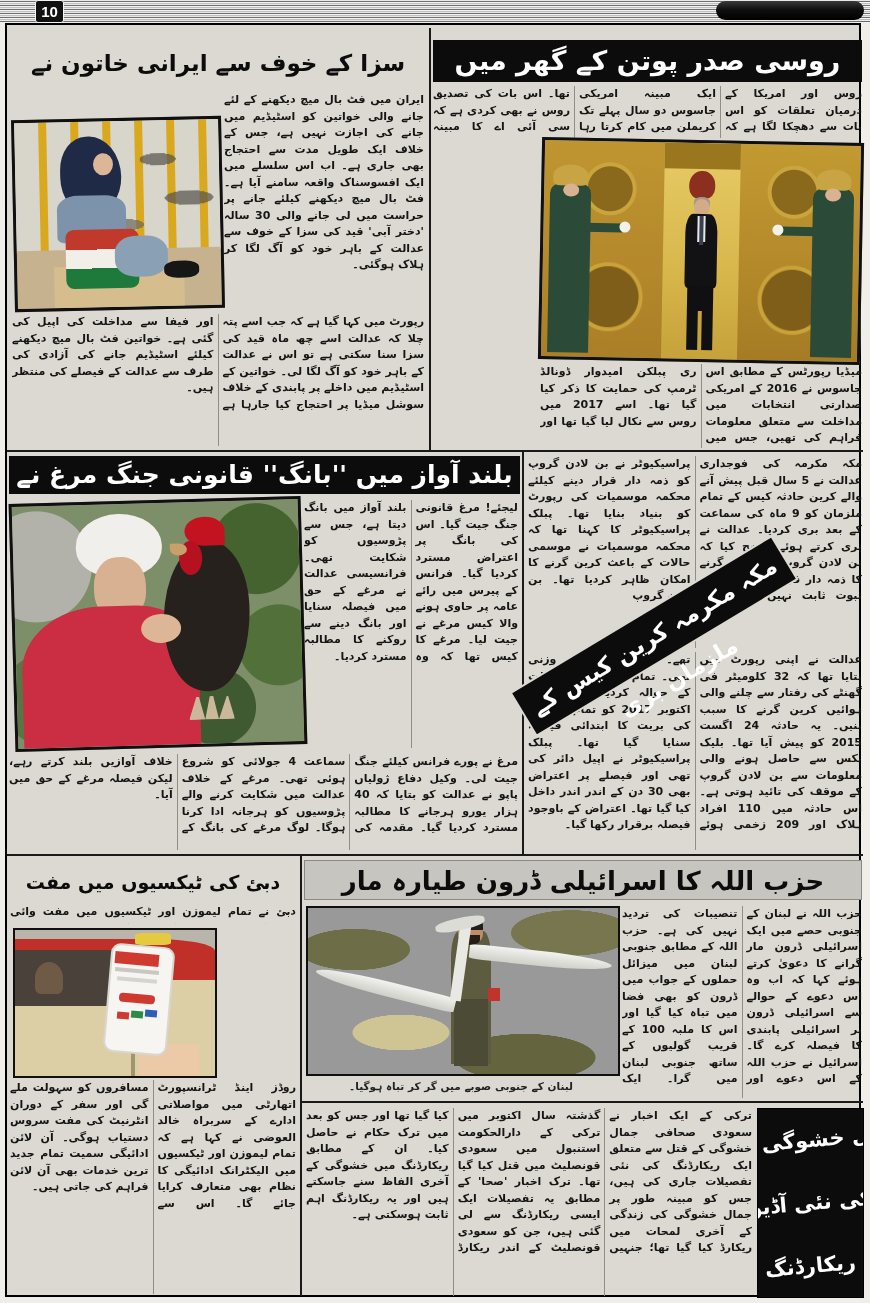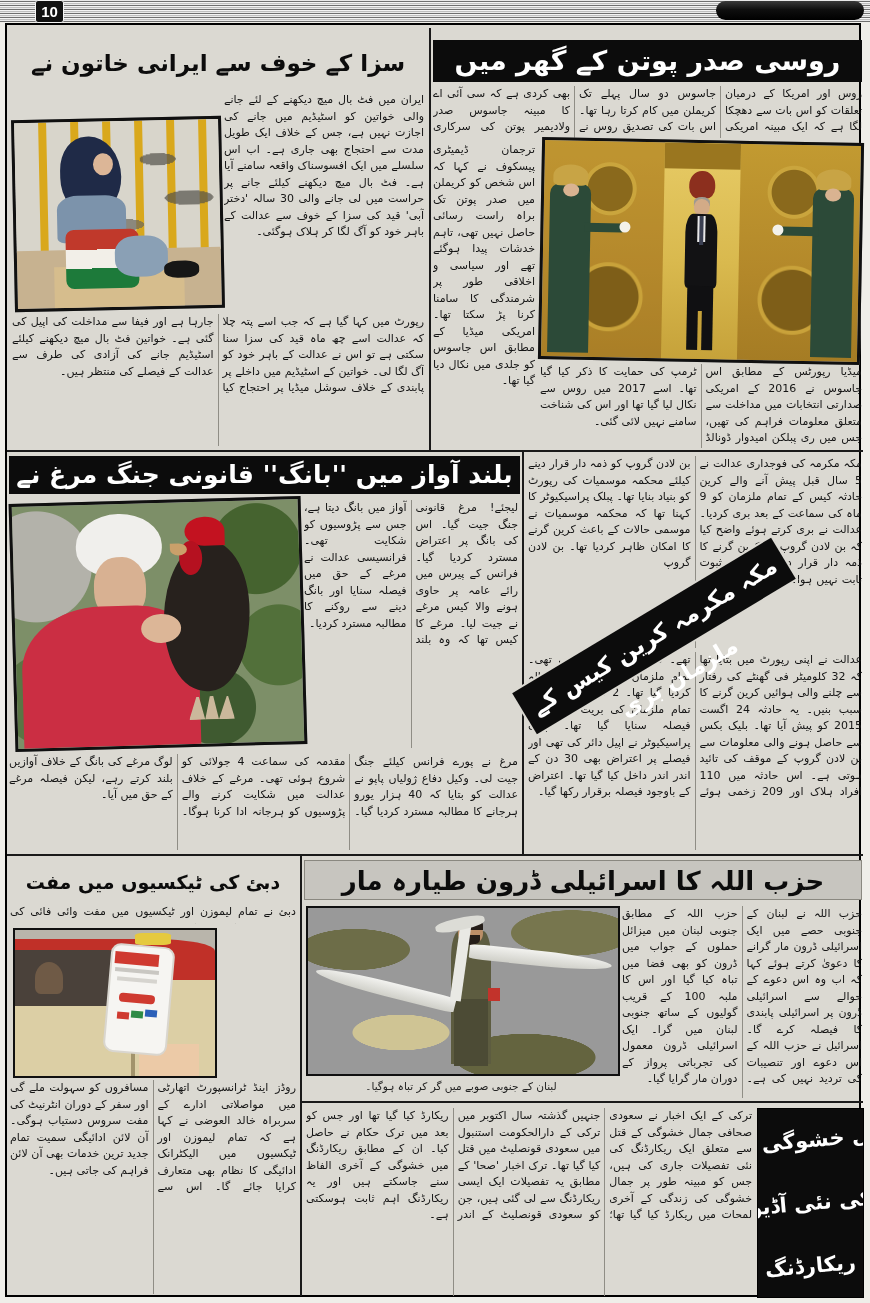--- a/index.html
+++ b/index.html
@@ -12,21 +12,21 @@
           border:1px solid #f4f4f4;border-radius:3px;font:bold 15px/21px "Liberation Sans",sans-serif;text-align:center;margin-left:33px;}
   .pill{position:absolute;top:1px;height:19px;background:linear-gradient(180deg,#3a3a3a,#0f0f0f 45%,#000);}
   #masthead{left:31px;width:336px;border-radius:0 10px 10px 0;color:#fff;
             font:italic bold 13px/19px "Liberation Sans",sans-serif;padding:0 14px 0 8px;box-sizing:border-box;}
   #hdr-right{left:716px;width:148px;border-radius:10px;}
   
   #frame{position:absolute;left:5px;top:23px;width:856px;height:1274px;border:2px solid #000;
          background:#dbd9d2;box-sizing:border-box;}
   .vrule,.hrule{position:absolute;background:#1a1a1a;}
   
-  .u{direction:rtl;font-family:"DejaVu Sans",sans-serif;color:#151515;}
+  .u{direction:rtl;font-family:"DejaVu Sans",sans-serif;color:#151515;font-weight:bold;}
   .body{font-size:11px;line-height:16.5px;text-align:justify;overflow:hidden;}
   .cols2{column-count:2;column-gap:9px;column-rule:1px solid #8f8d85;}
   .cols3{column-count:3;column-gap:9px;column-rule:1px solid #8f8d85;}
   .abs{position:absolute;}
   .bar-black{background:#0c0c0c;color:#fff;font-weight:bold;text-align:center;overflow:hidden;}
   .bar-gray{background:#c7c5bf;color:#0c0c0c;font-weight:bold;text-align:center;border:1px solid #8a8880;overflow:hidden;}
   .headline-plain{color:#0c0c0c;font-weight:bold;text-align:center;overflow:hidden;}
   
   .photo{position:absolute;border:3px solid #101010;overflow:hidden;background:#999;}
   .photo *{position:absolute;}
@@ -165,21 +165,20 @@
     <div class="iran-denim"></div>
     <div class="iran-flag"></div>
     <div class="iran-knee"></div>
     <div class="iran-shoes"></div>
   </div>
   <div class="abs u body" style="left:224px;top:92px;width:200px;height:216px;">ایران میں فٹ بال میچ دیکھنے کے لئے جانے والی خواتین کو اسٹیڈیم میں جانے کی اجازت نہیں ہے، جس کے خلاف ایک طویل مدت سے احتجاج بھی جاری ہے۔ اب اس سلسلے میں ایک افسوسناک واقعہ سامنے آیا ہے۔ فٹ بال میچ دیکھنے کیلئے جانے پر حراست میں لی جانے والی 30 سالہ 'دختر آبی' قید کی سزا کے خوف سے عدالت کے باہر خود کو آگ لگا کر ہلاک ہوگئی۔</div>
   <div class="abs u body cols2" style="left:12px;top:314px;width:412px;height:132px;">رپورٹ میں کہا گیا ہے کہ جب اسے پتہ چلا کہ عدالت اسے چھ ماہ قید کی سزا سنا سکتی ہے تو اس نے عدالت کے باہر خود کو آگ لگا لی۔ خواتین کے اسٹیڈیم میں داخلے پر پابندی کے خلاف سوشل میڈیا پر احتجاج کیا جارہا ہے اور فیفا سے مداخلت کی اپیل کی گئی ہے۔ خواتین فٹ بال میچ دیکھنے کیلئے اسٹیڈیم جانے کی آزادی کی طرف سے عدالت کے فیصلے کی منتظر ہیں۔</div>
 
   <div class="abs u bar-black" style="left:433px;top:40px;width:429px;height:42px;font-size:27px;line-height:42px;">روسی صدر پوتن کے گھر میں امریکی جاسوس</div>
   <div class="abs u body cols3" style="left:433px;top:86px;width:429px;height:52px;">روس اور امریکا کے درمیان تعلقات کو اس بات سے دھچکا لگا ہے کہ ایک مبینہ امریکی جاسوس دو سال پہلے تک کریملن میں کام کرتا رہا تھا۔ اس بات کی تصدیق روس نے بھی کردی ہے کہ سی آئی اے کا مبینہ جاسوس صدر ولادیمیر پوتن کی سرکاری رہائش گاہ میں کام کرتا تھا اور وہ ایک نچلے درجہ کا سرکاری اہلکار تھا۔</div>
-  <div class="abs u body" style="left:433px;top:142px;width:102px;height:304px;">ترجمان ڈیمیٹری پیسکوف نے کہا کہ اس شخص کو کریملن میں صدر پوتن تک براہ راست رسائی حاصل نہیں تھی، تاہم خدشات پیدا ہوگئے تھے اور سیاسی و اخلاقی طور پر شرمندگی کا سامنا کرنا پڑ سکتا تھا۔ امریکی میڈیا کے مطابق اس جاسوس کو جلدی میں نکال دیا گیا تھا۔</div>
   <div class="photo" style="left:540px;top:140px;width:316px;height:216px;transform:rotate(1.1deg);">
     <div class="pt-bg"></div>
     <div class="pt-door-l"></div>
     <div class="pt-door-r"></div>
     <div class="pt-way"></div>
     <div class="pt-lintel"></div>
     <div class="pt-crest"></div>
     <div class="guard guard-l"></div>
     <div class="guard guard-r"></div>
     <div class="ghelm ghelm-l"></div>

